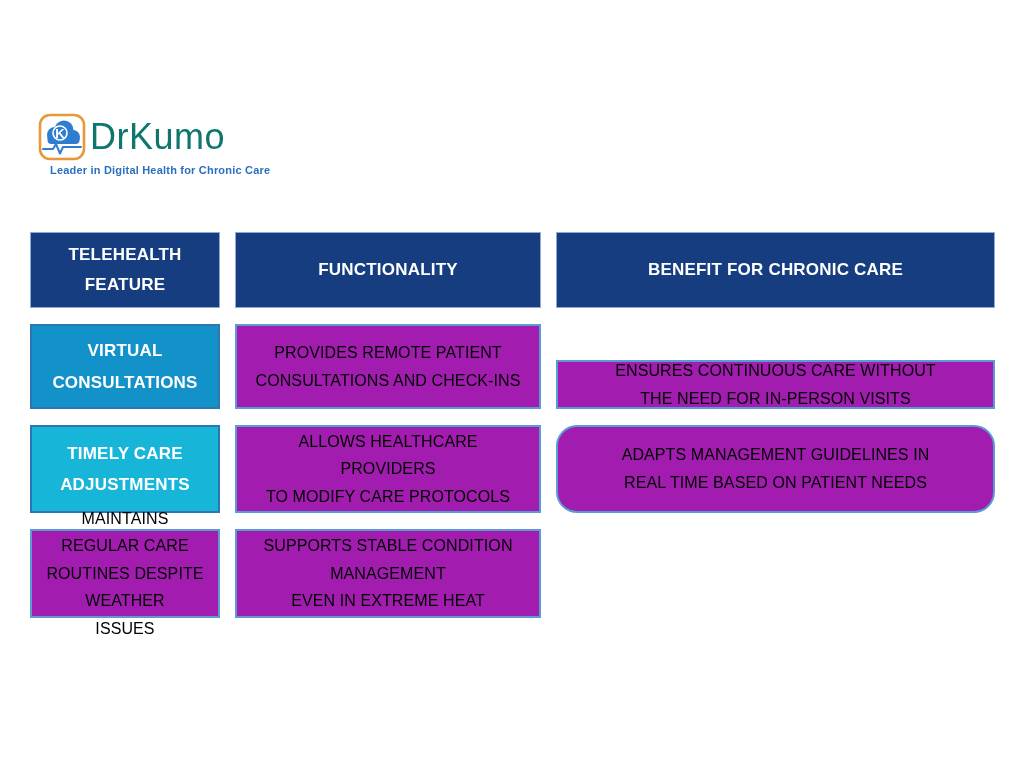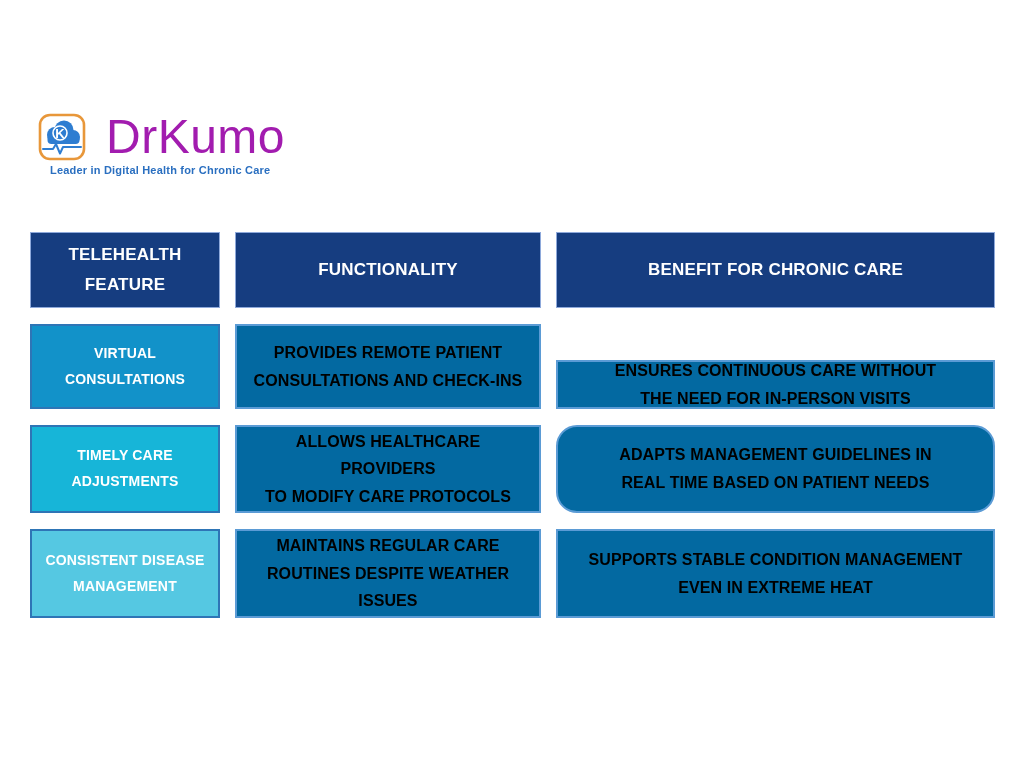--- a/index.html
+++ b/index.html
@@ -17,25 +17,25 @@
   .logo {
     position: absolute;
     left: 38px;
     top: 112px;
     display: flex;
     flex-direction: column;
   }
   .logo-row { display: flex; align-items: center; }
   .logo-mark { width: 48px; height: 50px; flex: 0 0 auto; }
   .brand {
-    font-size: 48px;
+    font-size: 36px;
     line-height: 48px;
-    color: #a21caf;
+    color: #0f766e;
     letter-spacing: 0.5px;
-    margin-left: 20px;
+    margin-left: 4px;
   }
   .tagline {
     margin-top: 2px;
     margin-left: 12px;
     font-size: 11px;
     font-weight: bold;
     color: #2A6FC0;
     letter-spacing: 0.2px;
     white-space: nowrap;
   }
@@ -65,29 +65,29 @@
     color: #ffffff;
     font-weight: bold;
     font-size: 17px;
     line-height: 1.75;
     letter-spacing: 0.2px;
   }
   .feature {
     border: 2px solid #2E75B6;
     color: #ffffff;
     font-weight: bold;
-    font-size: 14px;
+    font-size: 17px;
     line-height: 1.85;
     letter-spacing: 0.2px;
   }
   .body {
-    background: #0369a1;
+    background: #a21caf;
     border: 2px solid #5B9BD5;
     color: #000000;
-    font-weight: bold;
+    font-weight: normal;
     font-size: 16px;
     line-height: 1.72;
     letter-spacing: 0.1px;
   }
 </style>
 </head>
 <body>
 
 <div class="canvas">
 
@@ -127,22 +127,20 @@
     <div class="cell body" style="border-color: rgb(91, 155, 213); color: rgb(0, 0, 0); margin-top: 36px;">ENSURES CONTINUOUS CARE WITHOUT
 THE NEED FOR IN-PERSON VISITS</div>
 
     <div class="cell feature" style="background: rgb(23, 181, 216); border-color: rgb(46, 117, 182);">TIMELY CARE
 ADJUSTMENTS</div>
     <div class="cell body" style="border-color: rgb(91, 155, 213); color: rgb(0, 0, 0);">ALLOWS HEALTHCARE PROVIDERS
 TO MODIFY CARE PROTOCOLS</div>
     <div class="cell body" style="border-color: rgb(91, 155, 213); color: rgb(0, 0, 0); border-radius: 21px;">ADAPTS MANAGEMENT GUIDELINES IN
 REAL TIME BASED ON PATIENT NEEDS</div>
 
-    <div class="cell feature" style="background: rgb(85, 200, 226); border-color: rgb(46, 117, 182);">CONSISTENT DISEASE
-MANAGEMENT</div>
     <div class="cell body" style="border-color: rgb(91, 155, 213); color: rgb(0, 0, 0);">MAINTAINS REGULAR CARE
 ROUTINES DESPITE WEATHER
 ISSUES</div>
     <div class="cell body" style="border-color: rgb(91, 155, 213); color: rgb(0, 0, 0);">SUPPORTS STABLE CONDITION MANAGEMENT
 EVEN IN EXTREME HEAT</div>
 
   </div>
 </div>
 
 </body></html>

